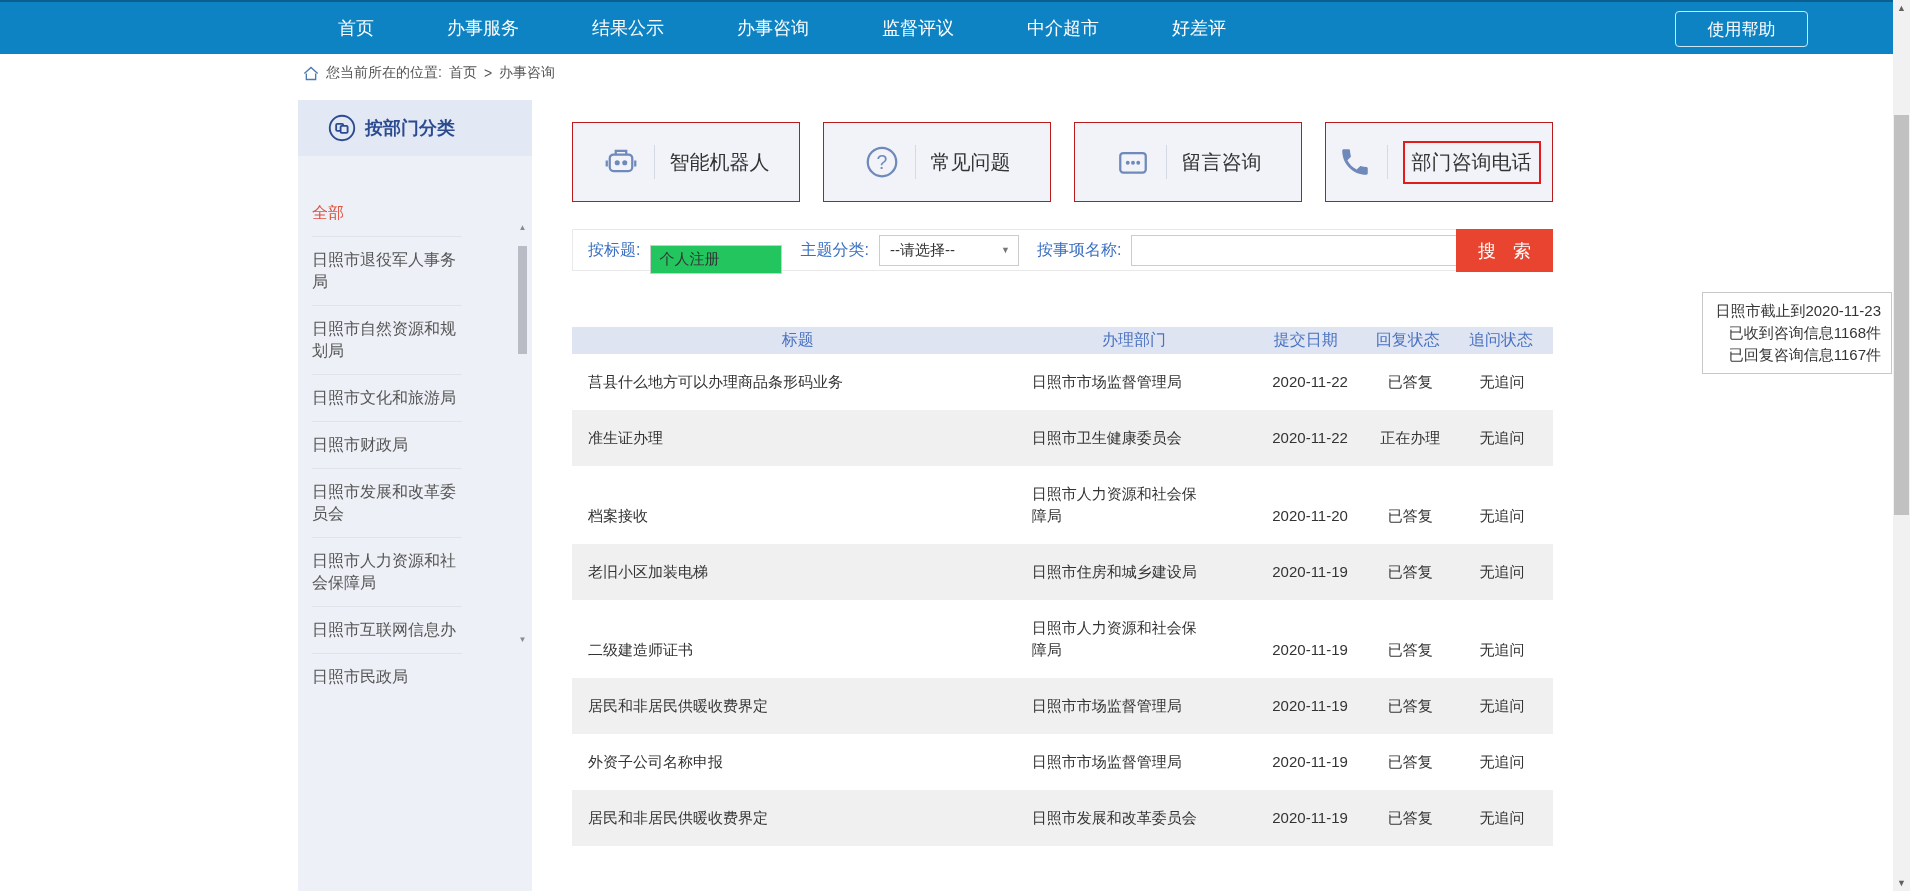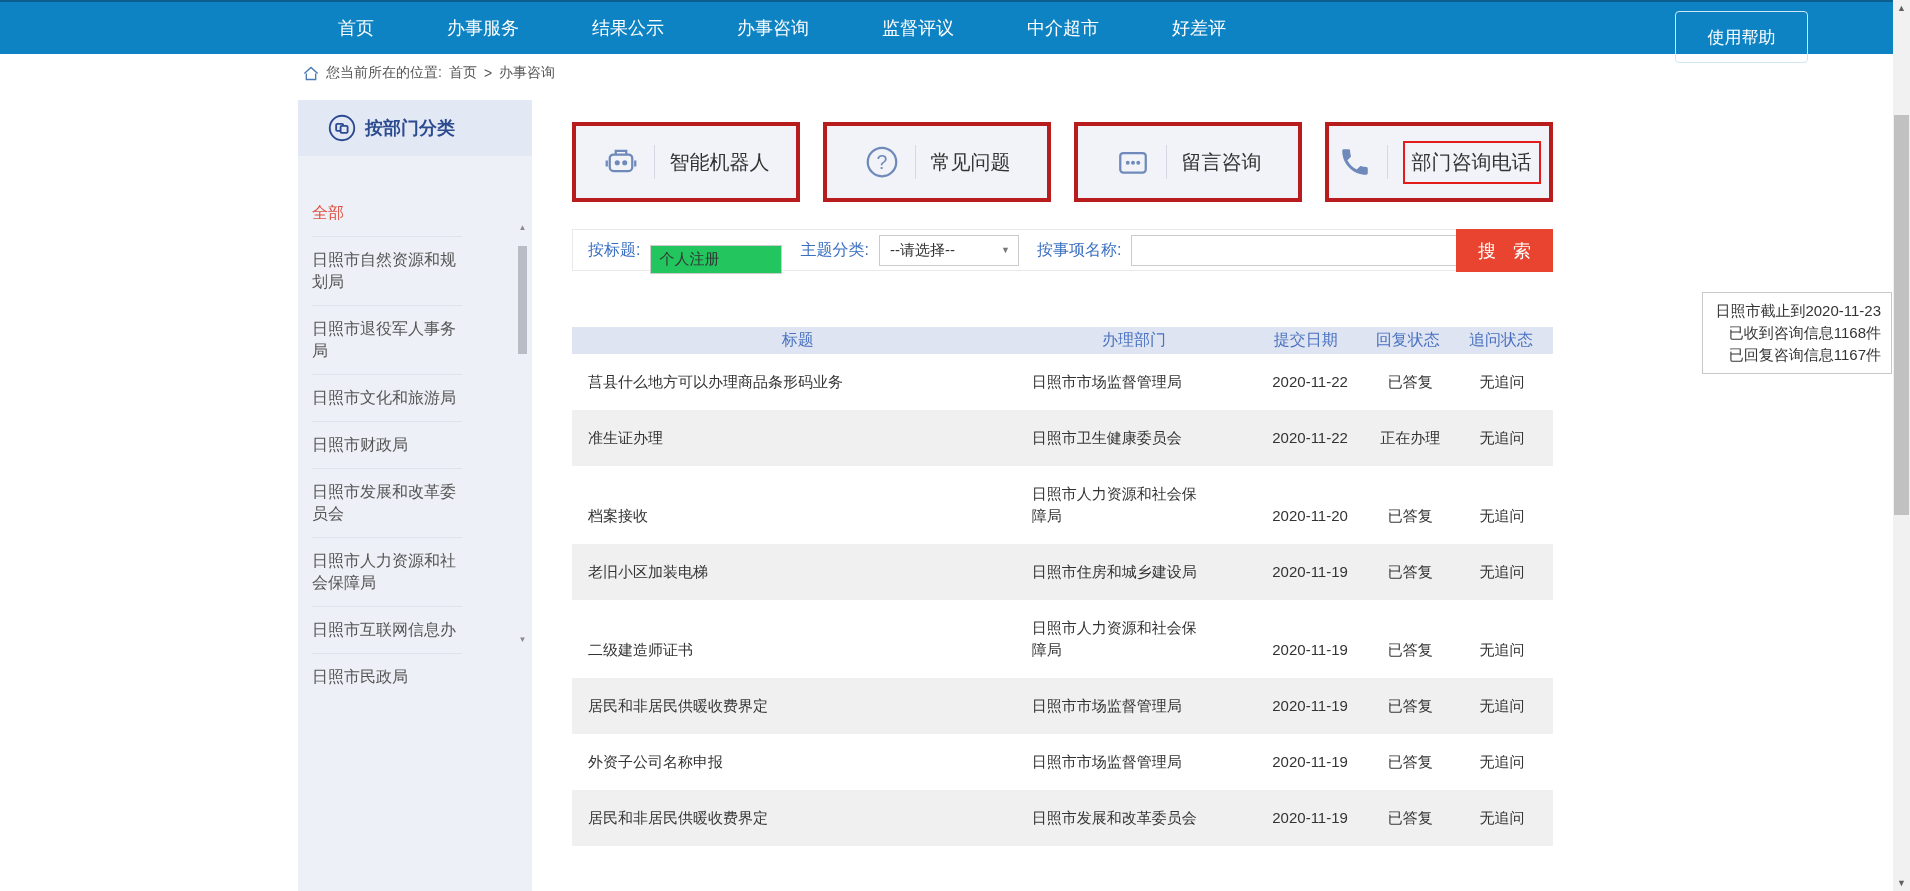--- a/index.html
+++ b/index.html
@@ -5,21 +5,21 @@
   * { margin:0; padding:0; box-sizing:border-box; }
   html,body { width:1910px; height:891px; overflow:hidden; background:#fff;
     font-family:"Liberation Sans","DejaVu Sans",sans-serif; }
   .page { position:relative; width:1910px; height:891px; background:#fff; }
 
   
   .topnav { position:absolute; left:0; top:0; width:1893px; height:54px;
     background:#0e83c4; border-top:2px solid #0b5f90; display:flex; align-items:center; }
   .nav-items { display:flex; align-items:center; gap:73px; padding-left:338px; }
   .nav-item { color:#fff; font-size:18px; cursor:pointer; white-space:nowrap; }
-  .help-btn { position:absolute; right:85px; top:9px; width:133px; height:52px;
+  .help-btn { position:absolute; right:85px; top:9px; width:133px; height:36px;
     border:1px solid #cfe7f4; border-radius:4px; color:#fff; font-size:17px;
     display:flex; align-items:center; justify-content:center; cursor:pointer; }
 
   
   .breadcrumb { position:absolute; left:303px; top:64px; display:flex; align-items:center;
     gap:7px; font-size:14px; color:#555; }
   .breadcrumb .link { cursor:pointer; }
 
   
   .sidebar { position:absolute; left:298px; top:100px; width:234px; height:791px;
@@ -35,21 +35,21 @@
   .side-scroll { position:absolute; right:4px; top:122px; width:11px; height:424px; }
   .side-scroll .arr { position:absolute; left:0; width:11px; height:12px; color:#8a8a8a;
     font-size:8px; line-height:12px; text-align:center; cursor:pointer; }
   .side-scroll .arr.down { bottom:0; }
   .side-thumb { position:absolute; left:1px; top:24px; width:9px; height:108px;
     background:#b9bcc4; cursor:pointer; }
 
   
   .tabs { position:absolute; left:572px; top:122px; width:981px; height:80px;
     display:flex; justify-content:space-between; }
-  .tab { width:228px; height:80px; background:#f1f3f8; border:4px solid #b91c1c;
+  .tab { width:228px; height:80px; background:#f1f3f8; border:1px solid #b91c1c;
     display:flex; align-items:center; justify-content:center; gap:15px; cursor:pointer; }
   .tab-icon { color:#6e89ba; display:flex; }
   .tab-sep { width:1px; height:34px; background:#d4d9e4; }
   .tab-label { font-size:20px; color:#333; white-space:nowrap; }
   .tab-label.highlight { border:2px solid #e21b1b; padding:6px 7px; }
 
   
   .searchbar { position:absolute; left:572px; top:229px; width:981px; height:42px;
     background:#fff; border:1px solid #e9e9e9; display:flex; align-items:center; }
   .s-label { color:#3a6fc0; font-size:16px; white-space:nowrap; }
@@ -132,22 +132,22 @@
         <svg width="28" height="28" viewBox="0 0 24 24" fill="none" stroke="#2b4a8f" stroke-width="1.6">
           <circle cx="12" cy="12" r="10.5"></circle>
           <rect x="7" y="8.5" width="6" height="6" rx="1"></rect>
           <rect x="10.8" y="10.2" width="6" height="6" rx="1" fill="#e3e9f4"></rect>
         </svg>
       </span>
       <span class="sidebar-title">按部门分类</span>
     </div>
     <div class="sidebar-list">
       <div class="sidebar-item active">全部</div>
+      <div class="sidebar-item">日照市退役军人事务局</div>
       <div class="sidebar-item">日照市自然资源和规划局</div>
-      <div class="sidebar-item">日照市退役军人事务局</div>
       <div class="sidebar-item">日照市文化和旅游局</div>
       <div class="sidebar-item">日照市财政局</div>
       <div class="sidebar-item">日照市发展和改革委员会</div>
       <div class="sidebar-item">日照市人力资源和社会保障局</div>
       <div class="sidebar-item">日照市互联网信息办</div>
       <div class="sidebar-item">日照市民政局</div>
     </div>
     <div class="side-scroll">
       <div class="arr up">▲</div>
       <div class="side-thumb"></div>

